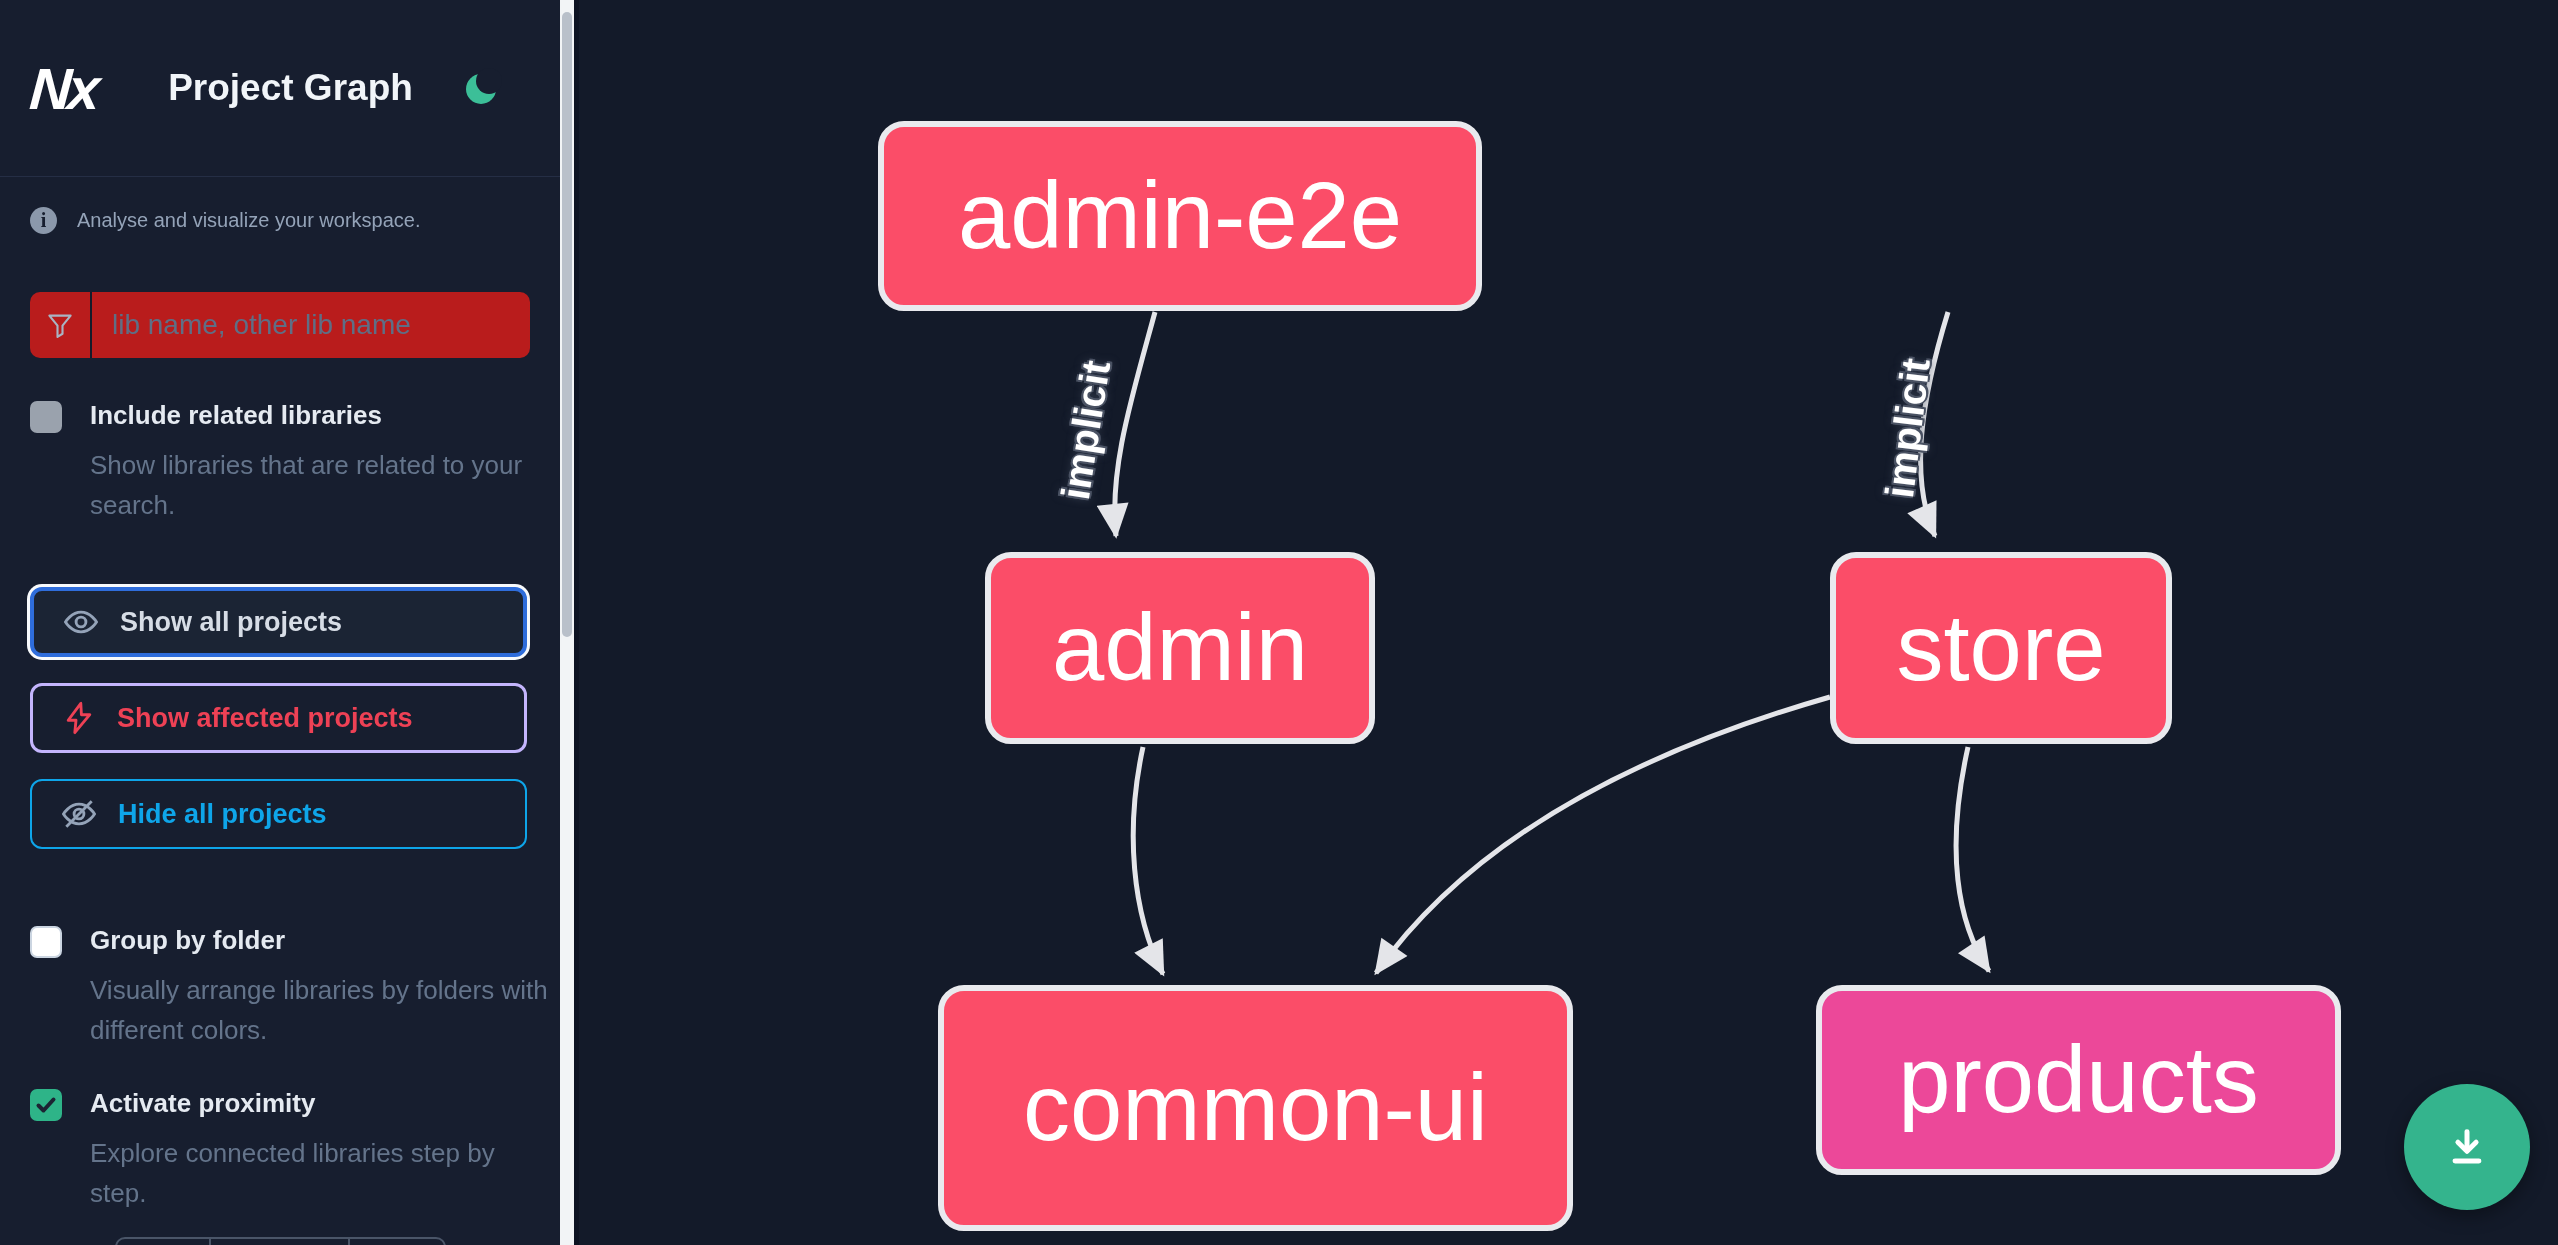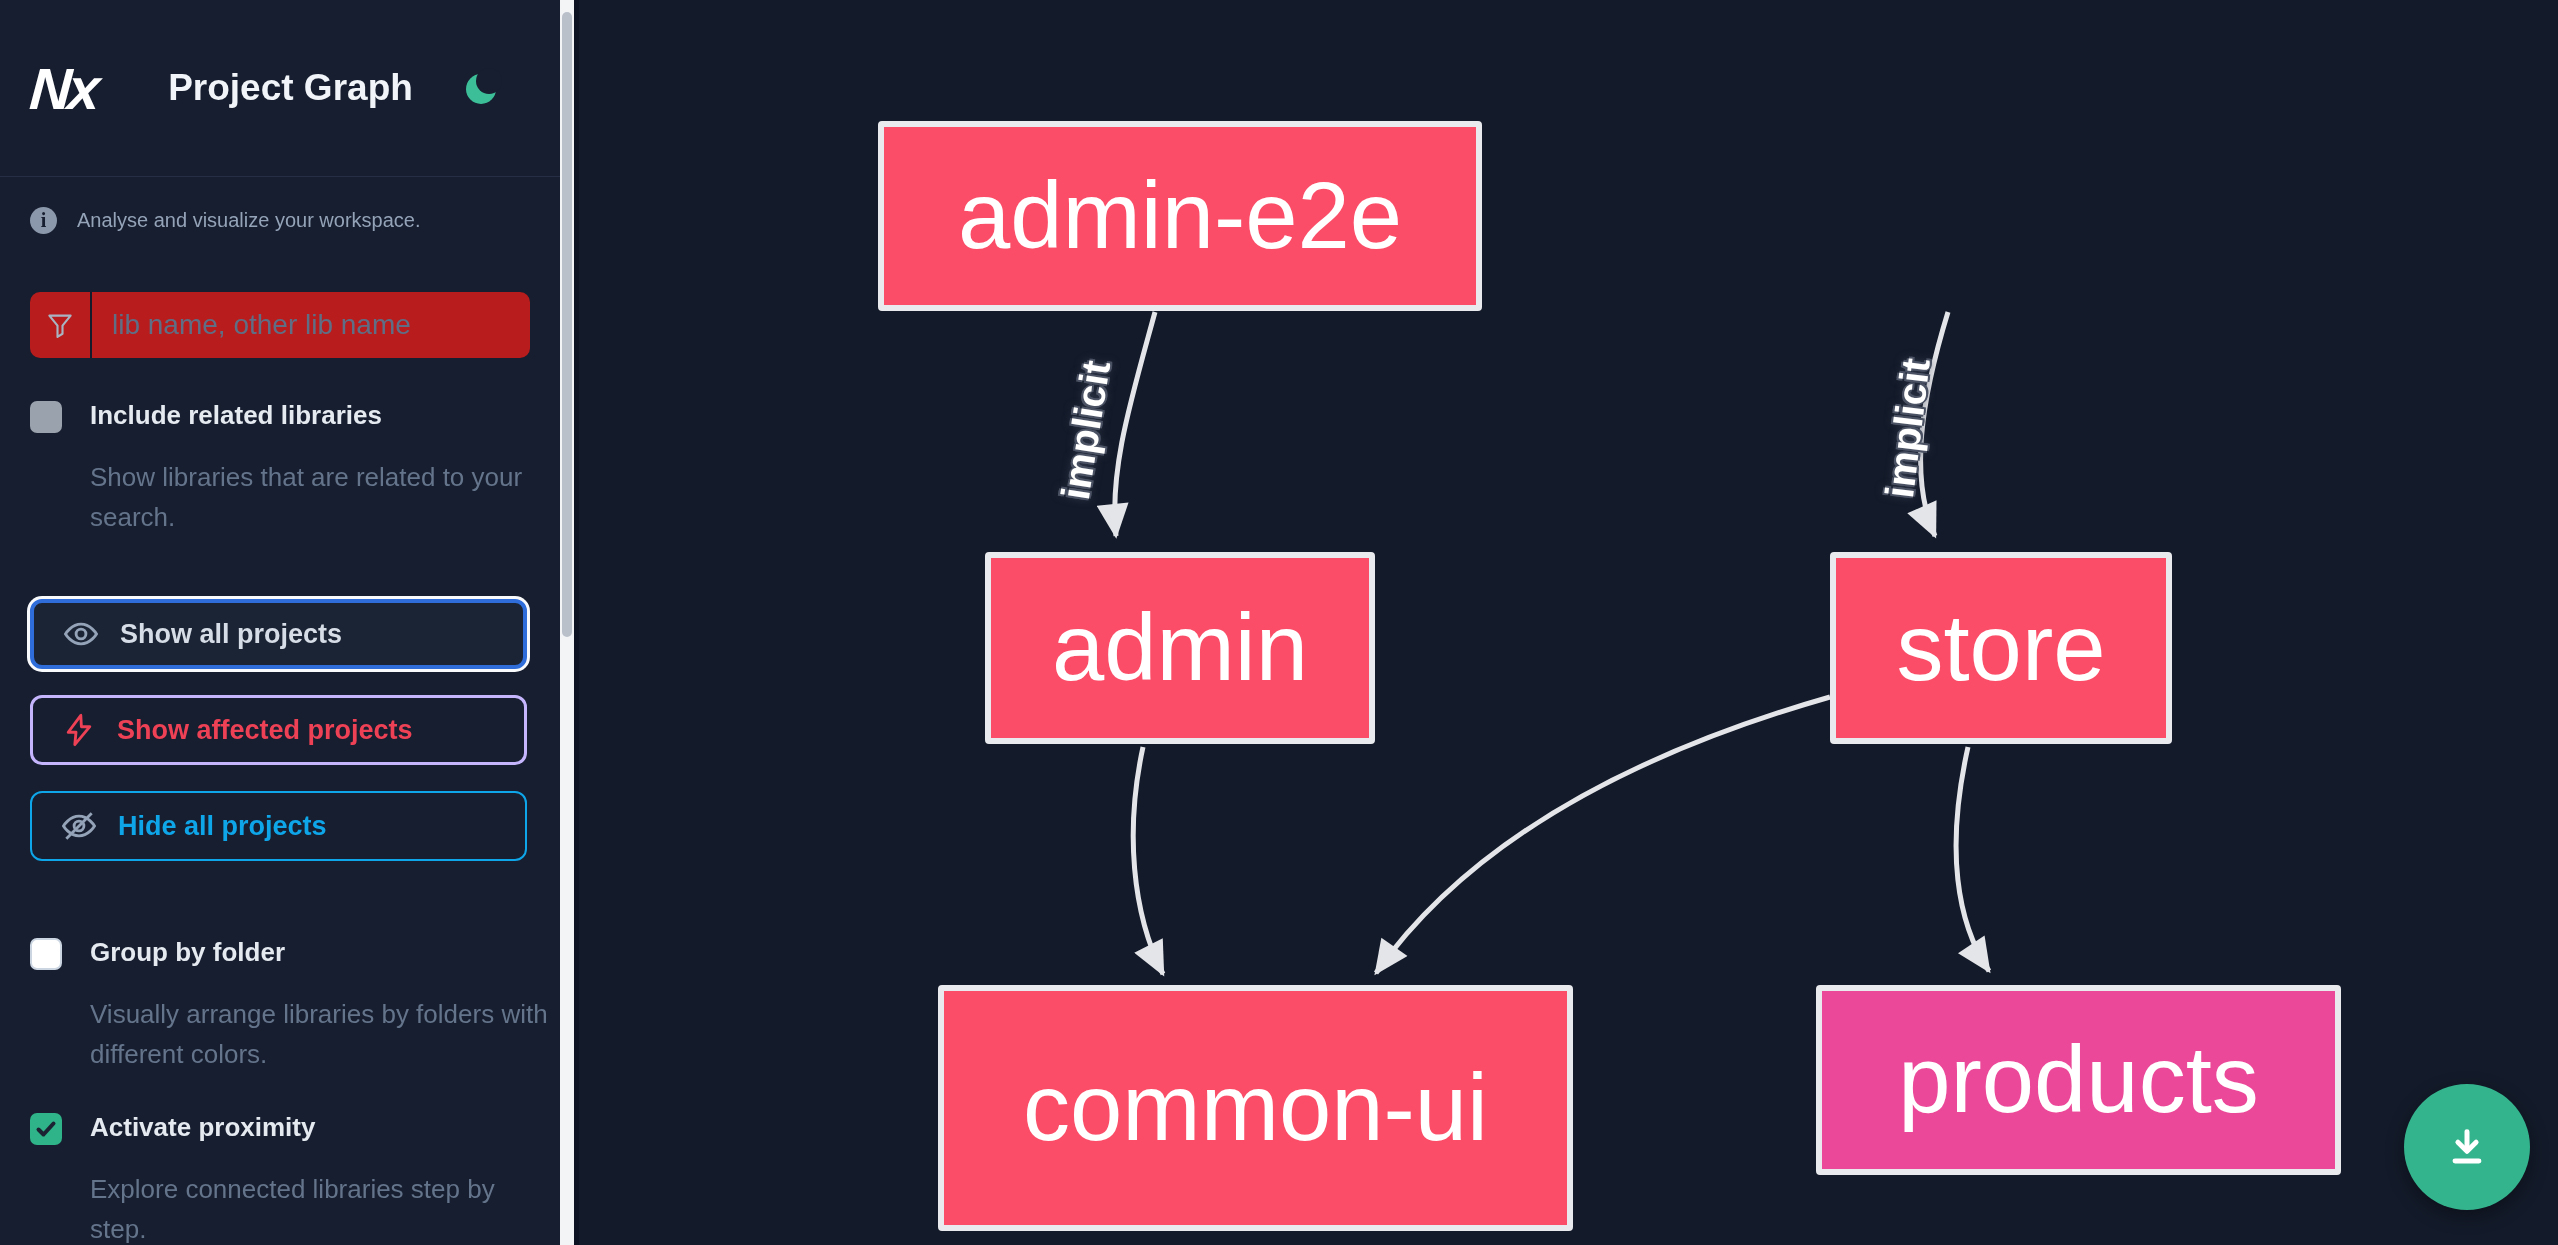--- a/index.html
+++ b/index.html
@@ -42,21 +42,21 @@
     width:62px; display:flex; align-items:center; justify-content:center;
     border-right:2px solid #141b2a; color:#a9b4c3;
   }
   .search input {
     flex:1; background:transparent; border:none; outline:none;
     font-family:"Liberation Sans",sans-serif;
     font-size:28px; color:#cbd5e1; padding:0 20px;
   }
   .search input::placeholder { color:#5f6e85; }
 
-  .opt { display:grid; grid-template-columns:32px 1fr; gap:24px 28px; }
+  .opt { display:grid; grid-template-columns:32px 1fr; gap:12px 28px; }
   .opt .box {
     width:32px; height:32px; border-radius:7px; margin-top:3px; cursor:pointer;
     display:flex; align-items:center; justify-content:center;
   }
   .box.gray  { background:#9aa2ad; }
   .box.white { background:#ffffff; border:2px solid #cbd5e1; }
   .box.green { background:#2eb488; }
   .opt .lbl  { font-size:26px; font-weight:bold; color:#e5eaf1; line-height:34px; cursor:pointer;}
   .opt .desc { grid-column:2; font-size:26px; color:#64748b; line-height:40px; width:460px; }
   .opt-1 { margin-top:40px; }
@@ -95,21 +95,21 @@
   }
 
   
   .canvas {
     position:absolute; left:574px; top:0; width:1984px; height:1245px;
     background:#131a29; border-left:5px solid #0d1322;
   }
   .edges { position:absolute; left:0; top:0; }
   .node {
     position:absolute; display:flex; align-items:center; justify-content:center;
-    border:6px solid #e9eaee; border-radius:4px; color:#ffffff;
+    border:6px solid #e9eaee; border-radius:26px; color:#ffffff;
     font-size:94px; cursor:pointer; letter-spacing:0;
   }
   .node.pink { background:#fb4d68; }
   .node.gray { background:#ec4899; }
 
   .edge-label {
     position:absolute; font-size:40px; font-weight:bold; color:#ffffff;
     transform:translate(-50%,-50%) rotate(-81deg); white-space:nowrap;
     text-shadow:2px 0 0 #4a5263, -2px 0 0 #4a5263, 0 2px 0 #4a5263,
                 0 -2px 0 #4a5263, 2px 2px 0 #4a5263, -2px -2px 0 #4a5263,

